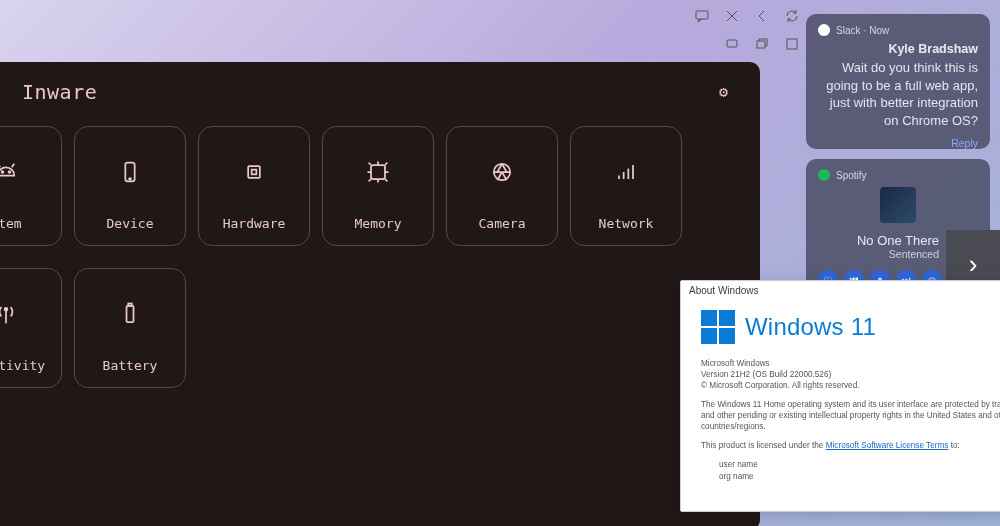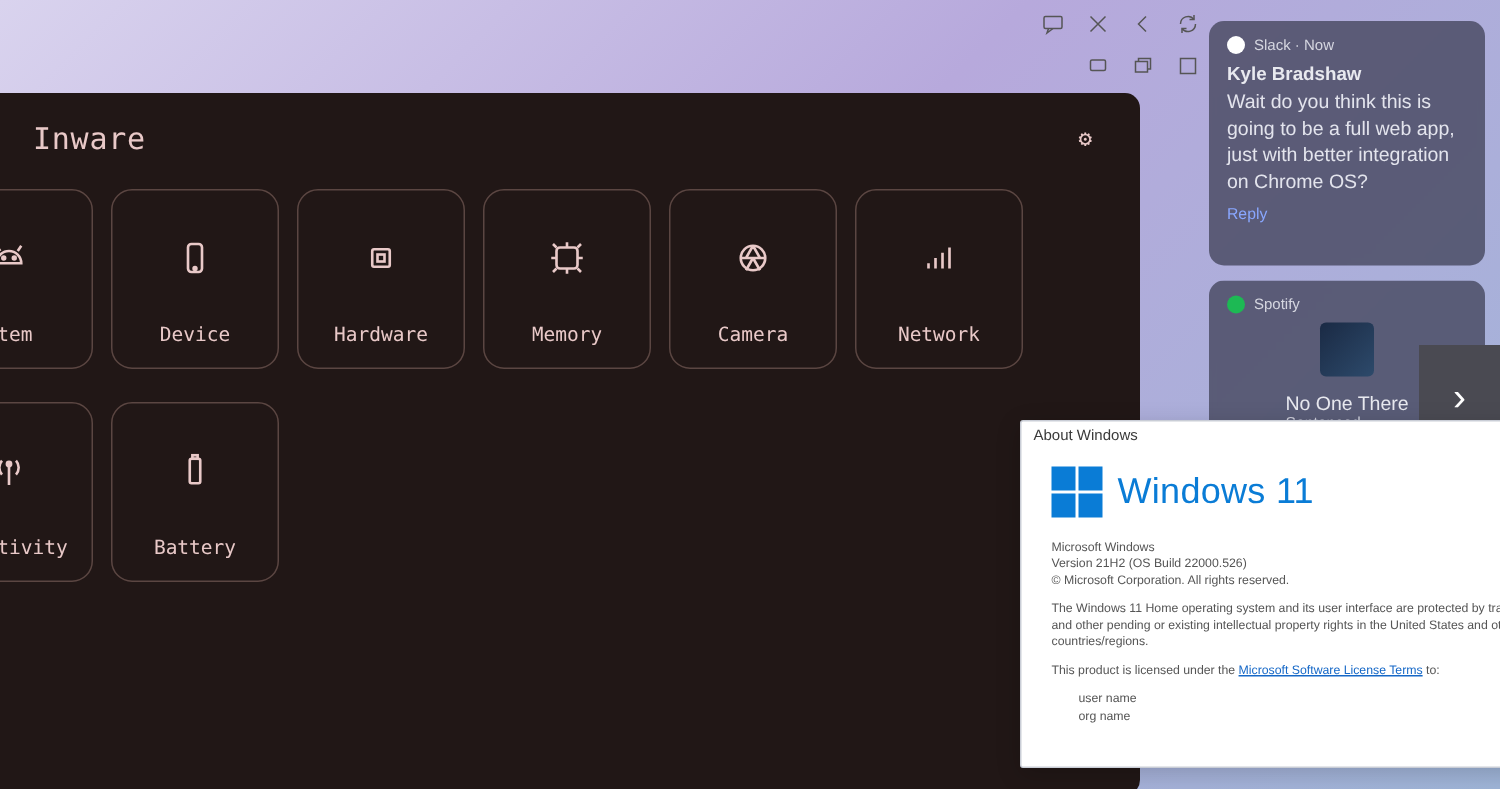--- a/index.html
+++ b/index.html
@@ -54,23 +54,24 @@
   .tile svg { width:28px; height:28px; stroke:#e9c9c8; fill:none; stroke-width:1.5; }
   .tile .lbl { white-space: nowrap; overflow:hidden; text-overflow:clip; max-width:100%; }
 
   .cutoff-left .lbl { direction: rtl; text-align:left; }
 
   
   .notif-stack { position:absolute; right:10px; top:14px; width:184px; display:flex; flex-direction:column; gap:10px; }
   .notif {
     background: rgba(58,60,80,.72);
     border-radius: 10px; color:#e8e9ef;
-    padding:10px 12px 28px 12px;
+    padding:10px 12px 0 12px;
     font-size: 11px;
     backdrop-filter: blur(2px);
+    text-align: right;
   }
   .notif .src { display:flex; align-items:center; gap:6px; font-size:10px; color:#d5d6e0; }
   .notif .src .dot { width:12px;height:12px;border-radius:50%;background:#fff;display:inline-block; }
   .notif .sender { font-weight:600; font-size:12.5px; margin-top:6px; }
   .notif .body { margin-top:3px; font-size:13px; line-height:1.35; color:#e3e4ed; }
   .notif .reply { margin-top:8px; font-size:10.5px; color:#89a7ff; }
 
   .media-notif .title { font-size:13px; font-weight:500; margin-top:4px; }
   .media-notif .artist { font-size:10.5px; color:#cfd0dc; }
   .media-row { display:flex; align-items:center; gap:6px; margin-top:6px;flex-direction:column; }

